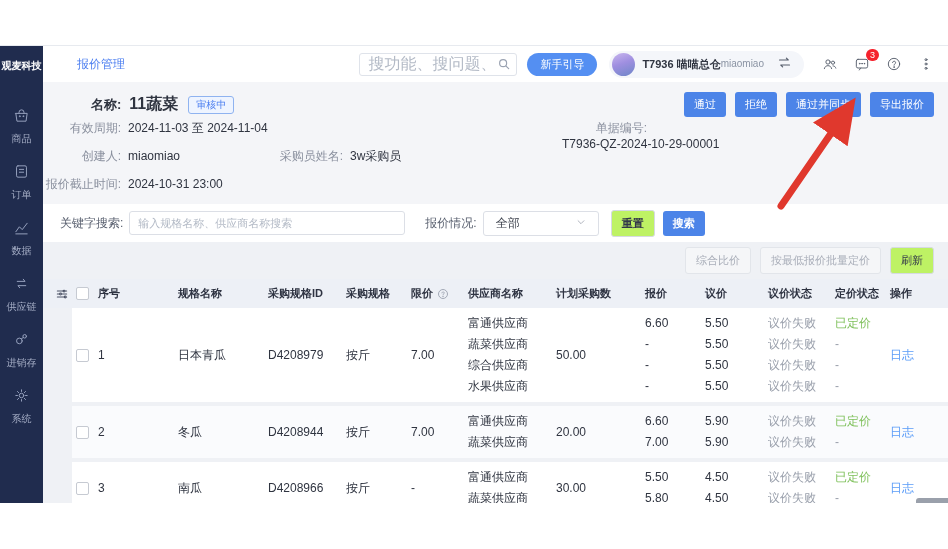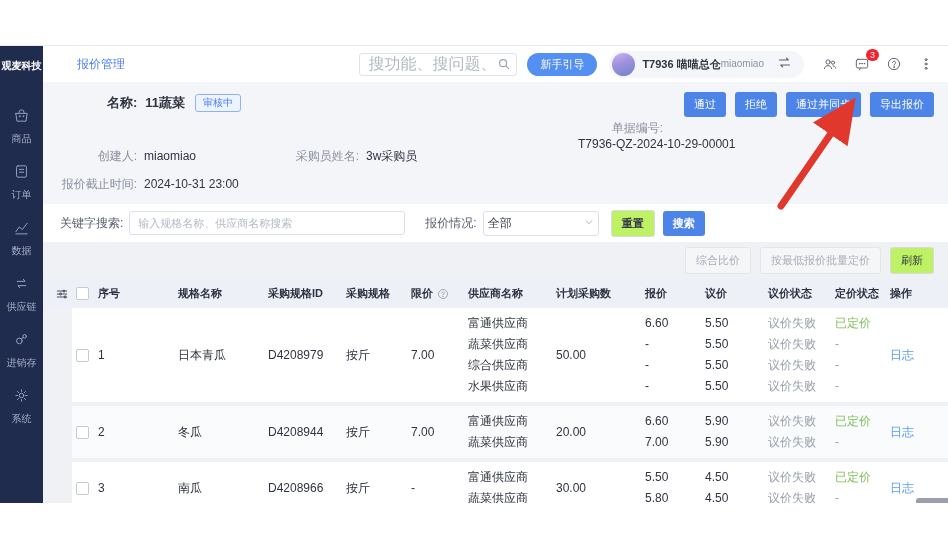--- a/index.html
+++ b/index.html
@@ -29,43 +29,43 @@
   .user-names { display:flex; line-height:1.15; }
   .user-org { font-size:11px; font-weight:bold; color:#2f3440; white-space:nowrap; }
   .user-name { font-size:10px; color:#8a93a3; }
   .swap-ico { margin-left:6px; }
   .top-icons { display:flex; align-items:center; gap:16px; margin-left:18px; }
   .tico { position:relative; cursor:pointer; display:flex; }
   .tico svg { width:16px; height:16px; stroke:#555d6b; fill:none; stroke-width:1.4; stroke-linecap:round; }
   .msg-badge { position:absolute; top:-7px; right:-9px; background:#f5222d; color:#fff; font-size:9px; line-height:12px; padding:0 4px; border-radius:7px; }
 
   
-  .qpanel { position:absolute; left:43px; right:0; top:36px; height:122px; background:#f4f5f8;padding-left:16px; }
+  .qpanel { position:absolute; left:43px; right:0; top:36px; height:122px; background:#f4f5f8; }
   .qrow { position:relative; height:28px; }
   .qrow.first { height:32px; padding-top:8px; }
   .fld { position:absolute; top:6px; display:flex; font-size:12px; line-height:16px; }
   .fld .lab { color:#8a909e; text-align:right; display:inline-block; }
   .fld .val { color:#2f3440; font-weight:500; margin-left:7px; white-space:nowrap; }
   .f1 { left:0; } .f1 .lab { width:78px; }
   .f2 { left:180px; } .f2 .lab { width:120px; }
   .f3 { left:512px;flex-direction:column; } .f3 .lab { width:92px; }
   .name-line { position:absolute; left:48px; top:12px; display:flex; align-items:center; }
   .name-lab { font-size:13px; font-weight:bold; color:#2f3440; }
-  .name-val { font-size:13px; font-weight:bold; color:#2f3440; margin-left:8px; }
+  .name-val { font-size:16px; font-weight:bold; color:#2f3440; margin-left:8px; }
   .status-badge { margin-left:10px; font-size:10px; color:#4a7df0; border:1px solid #8fb3f0; background:#eef4ff; border-radius:3px; padding:1px 7px; line-height:14px; }
   .qactions { position:absolute; right:14px; top:10px; display:flex; gap:9px; }
   .btn-blue { background:#4c84e8; color:#fff; border:none; border-radius:3px; font-size:11px; padding:5px 10px; cursor:pointer; white-space:nowrap; }
 
   
   .filterbar { position:absolute; left:43px; right:0; top:158px; height:38px; background:#fff; display:flex; align-items:center; font-size:12px; }
   .kw-label { color:#5a6170; margin-left:17px; }
   .kw-input { width:276px; height:24px; border:1px solid #dcdfe6; border-radius:3px; font-size:11px; padding:0 8px; margin-left:6px; color:#333; outline:none; }
   .kw-input::placeholder { color:#b3bac6; }
   .qs-label { color:#5a6170; margin-left:20px; }
-  .select { width:116px; height:25px; border:1px solid #dcdfe6; border-radius:3px; margin-left:6px; display:flex; align-items:center; justify-content:space-between; padding:0 4px; cursor:pointer; background:#fff; }
+  .select { width:116px; height:25px; border:1px solid #dcdfe6; border-radius:3px; margin-left:6px; display:flex; align-items:center; justify-content:space-between; padding:0 12px; cursor:pointer; background:#fff; }
   .select .sel-val { color:#3a3f4a; font-size:12px; }
   .btn-plain { background:#bef264; border:1px solid #d6dae2; border-radius:3px; color:#33374a; font-size:11px; padding:5px 10px; cursor:pointer; white-space:nowrap; }
   .reset-btn { margin-left:12px; font-weight:bold; }
   .search-btn { margin-left:8px; font-weight:bold; }
 
   
   .toolstrip { position:absolute; left:43px; right:0; top:196px; height:37px; display:flex; align-items:center; justify-content:flex-end; gap:9px; padding-right:14px; }
   .btn-ghost { background:#f5f6f8; border:1px solid #e2e5ea; border-radius:3px; color:#a8adb8; font-size:11px; padding:5px 10px; cursor:pointer; white-space:nowrap; }
 
   
@@ -215,20 +215,24 @@
           <span class="status-badge">审核中</span>
         </div>
         <div class="qactions">
           <button class="btn-blue">通过</button>
           <button class="btn-blue">拒绝</button>
           <button class="btn-blue">通过并同步</button>
           <button class="btn-blue">导出报价</button>
         </div>
       </div>
       <div class="qrow">
+        <div class="fld f1">
+          <span class="lab">有效周期:</span>
+          <span class="val">2024-11-03 至 2024-11-04</span>
+        </div>
         <div class="fld f3">
           <span class="lab">单据编号:</span>
           <span class="val">T7936-QZ-2024-10-29-00001</span>
         </div>
       </div>
       <div class="qrow">
         <div class="fld f1">
           <span class="lab">创建人:</span>
           <span class="val">miaomiao</span>
         </div>

